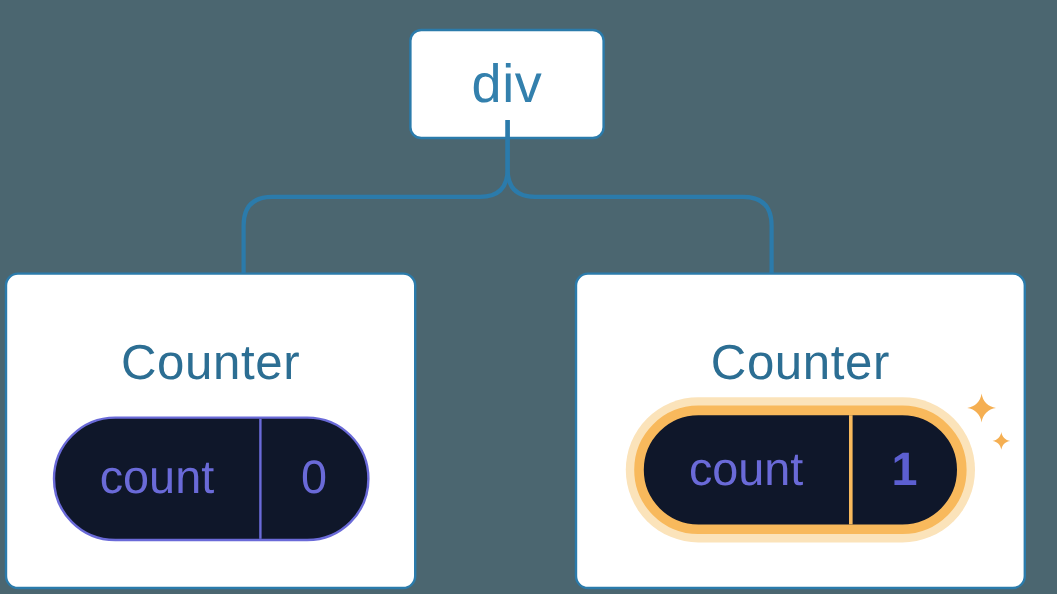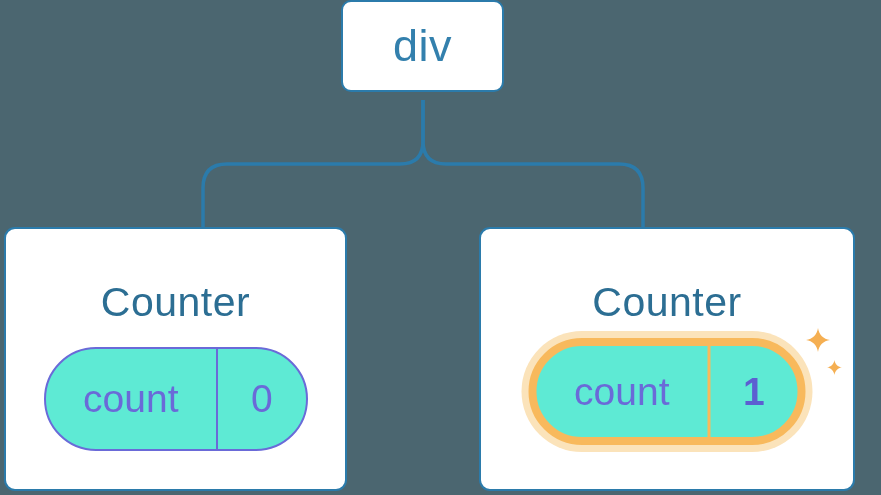--- a/index.html
+++ b/index.html
@@ -13,21 +13,21 @@
     width: 881px;
     height: 495px;
     background: #4B6670;
     overflow: hidden;
   }
 
   
   .root-node {
     position: absolute;
     left: 341px;
-    top: 0;
+    top: 24px;
     width: 163px;
     height: 92px;
     background: #ffffff;
     border: 2.5px solid #2B7BAB;
     border-radius: 10px;
     box-sizing: border-box;
     display: flex;
     align-items: center;
     justify-content: center;
     font-size: 45px;
@@ -72,21 +72,21 @@
     color: #2C6E93;
     letter-spacing: 0.5px;
   }
 
   
   .pill {
     position: absolute;
     left: 50%;
     transform: translateX(-50%);
     box-sizing: border-box;
-    background: #5eead4;
+    background: #0f172a;
     display: flex;
     align-items: stretch;
   }
   .pill-plain {
     top: 118px;
     width: 264px;
     height: 104px;
     border: 2px solid #6A6AD8;
     border-radius: 52px;
   }

